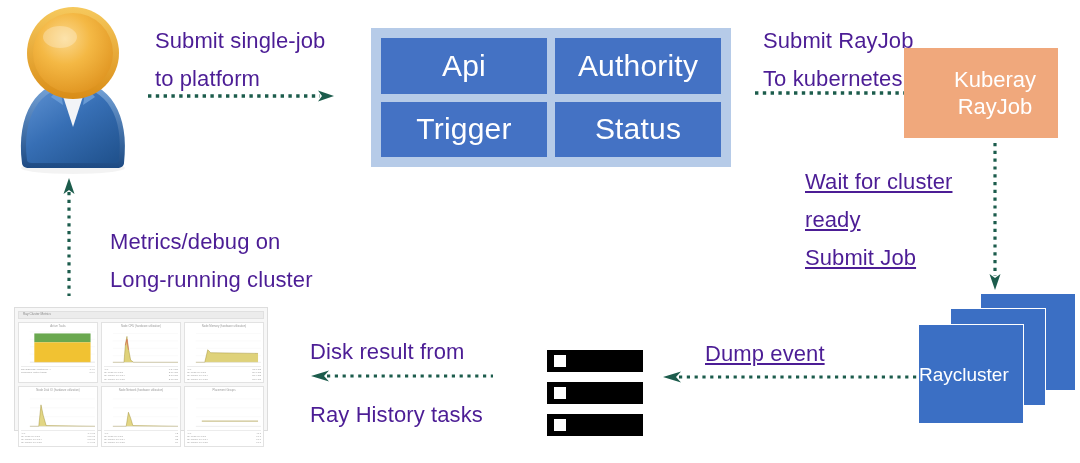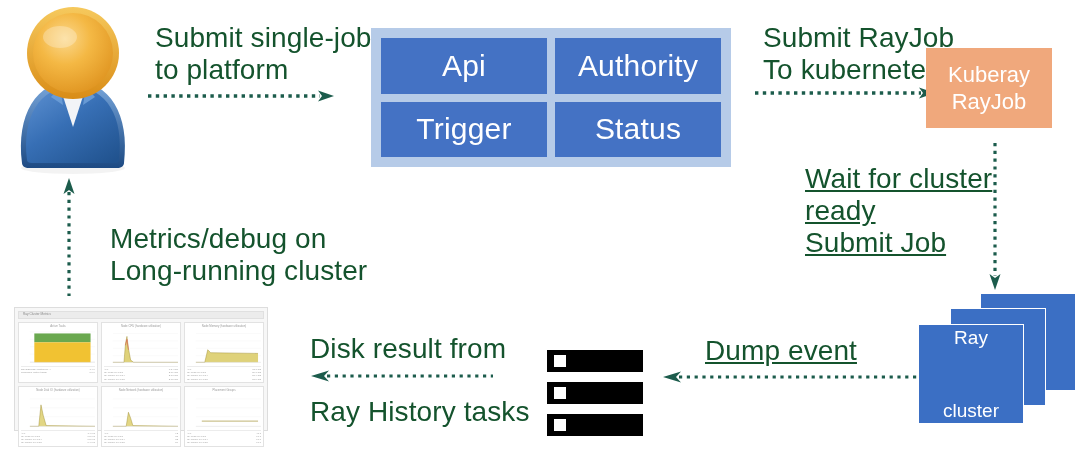--- a/index.html
+++ b/index.html
@@ -15,23 +15,23 @@
     position: relative;
     width: 1080px;
     height: 463px;
     background: #ffffff;
     overflow: hidden;
   }
   .abs { position: absolute; }
 
   
   .label {
-    font-size: 28px;
-    line-height: 32px;
-    color: #14532d;
+    font-size: 22px;
+    line-height: 38px;
+    color: #4c1d95;
     white-space: pre-line;
     letter-spacing: 0.1px;
   }
 
   
   .avatar-wrap { width: 130px; height: 170px; }
   .avatar-svg { display: block; width: 130px; height: 170px; }
 
   
   .platform-box {
@@ -72,23 +72,23 @@
     position: absolute;
     background: #3b6fc4;
     border: 1.5px solid #ffffff;
     box-sizing: border-box;
   }
   .stack-front {
     color: #ffffff;
     font-size: 19px;
     line-height: 25px;
     display: flex;
-    flex-direction: column;
+    flex-direction: row;
     align-items: center;
-    justify-content: space-between;
+    justify-content: flex-start;
     text-align: center;
   }
 
   
   .server-icon { width: 96px; height: 86px; }
   .server-bar {
     position: absolute;
     left: 0;
     width: 96px;
     height: 22px;
@@ -225,21 +225,21 @@
 
   <div class="abs label" style="left:763px; top:22px; width:220px;">Submit RayJob
 To kubernetes</div>
   <div class="abs arrow-h" style="left:755px; top:87px; width:180px;">
     <svg class="arrow-svg" width="180" height="12" viewBox="0 0 180 12">
       <line x1="0" y1="6" x2="166" y2="6" stroke="#1c5c4c" stroke-width="3.4" stroke-dasharray="3.4 4.4" stroke-linecap="butt"></line>
       <path d="M164 0.5 L180 6 L164 11.5 L168 6 Z" fill="#1c5c4c"></path>
     </svg>
   </div>
 
-  <div class="abs kuberay-box" style="left:926px; top:48px; width:126px; height:80px;">
+  <div class="abs kuberay-box" style="left:904px; top:48px; width:126px; height:90px;padding-left:28px;">
     <span>Kuberay</span>
     <span>RayJob</span>
   </div>
 
   <div class="abs label" style="left:805px; top:163px; width:200px;text-decoration:underline;">Wait for cluster
 ready
 Submit Job</div>
   <div class="abs arrow-v" style="left:989px; top:143px; height:147px;">
     <svg class="arrow-svg" width="12" height="147" viewBox="0 0 12 147">
       <line x1="6" y1="0" x2="6" y2="133" stroke="#1c5c4c" stroke-width="3.2" stroke-dasharray="3.2 4.6" stroke-linecap="butt"></line>

